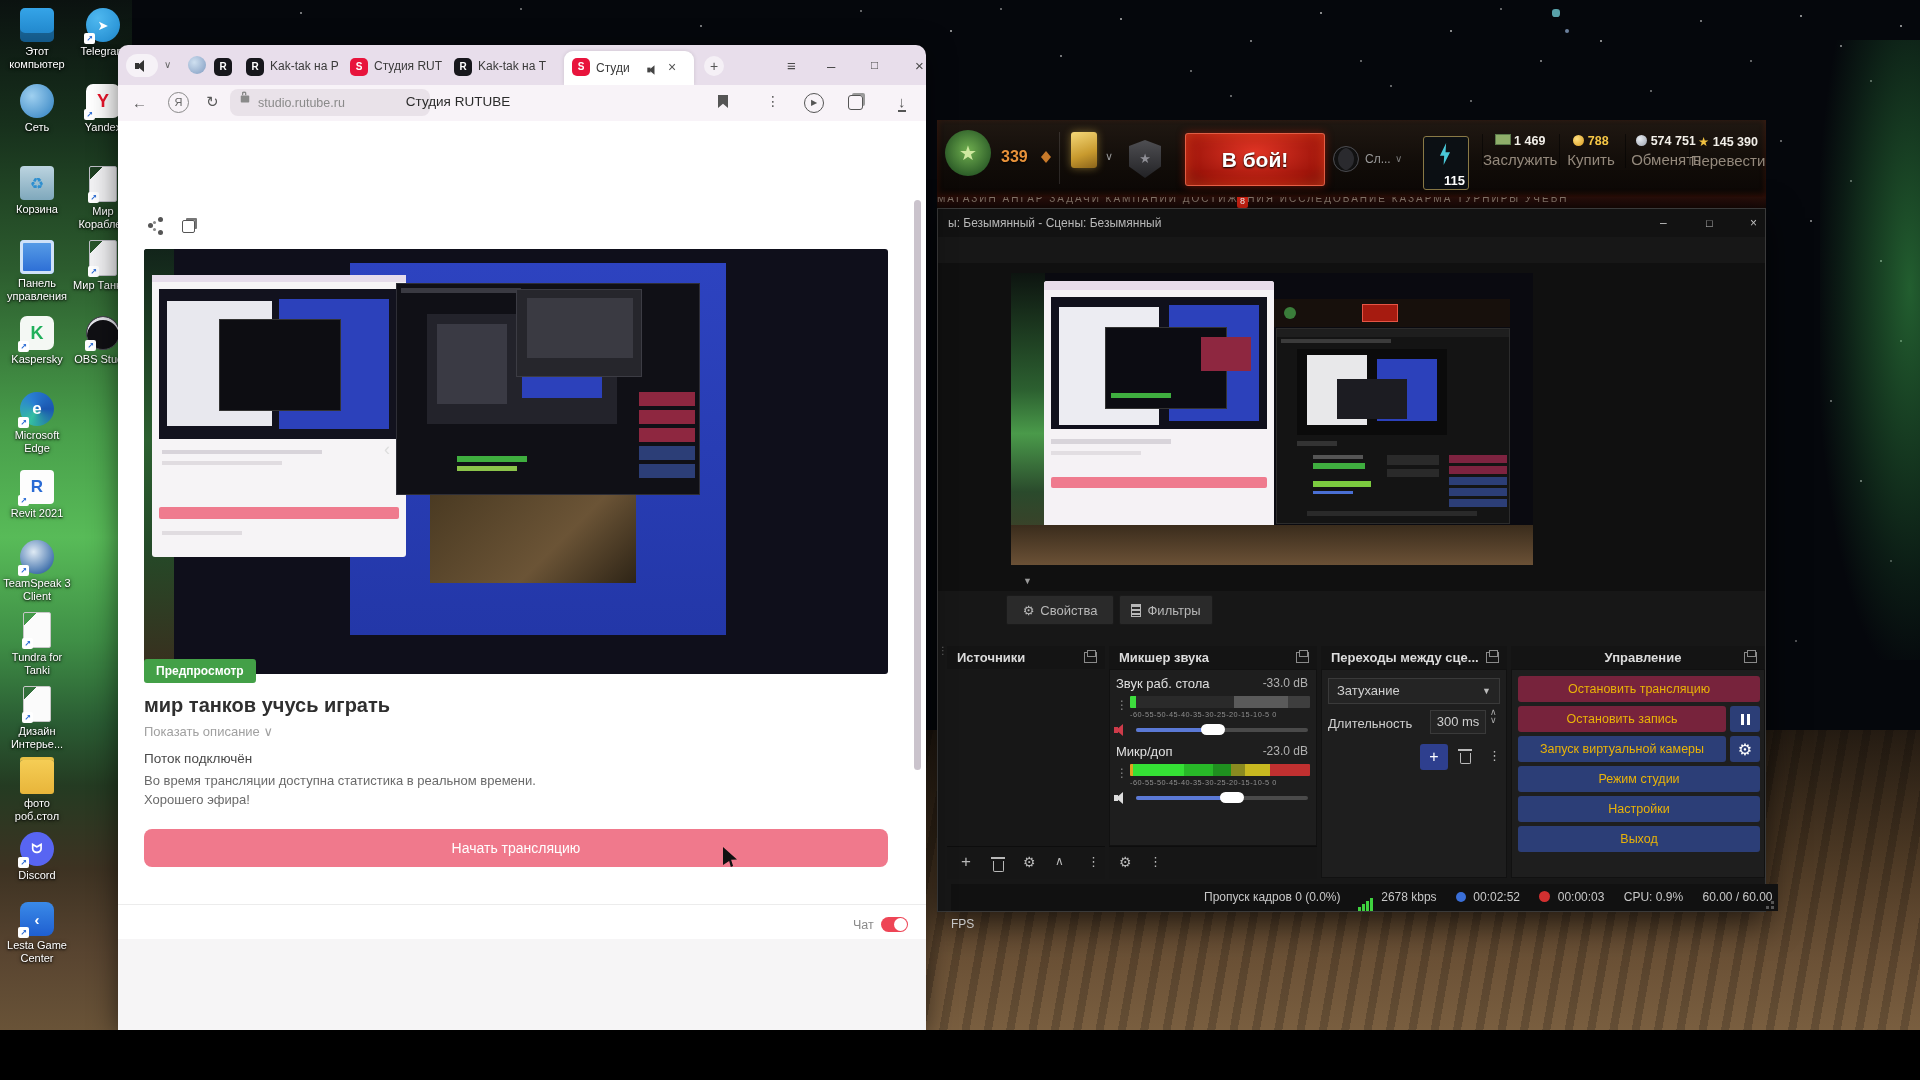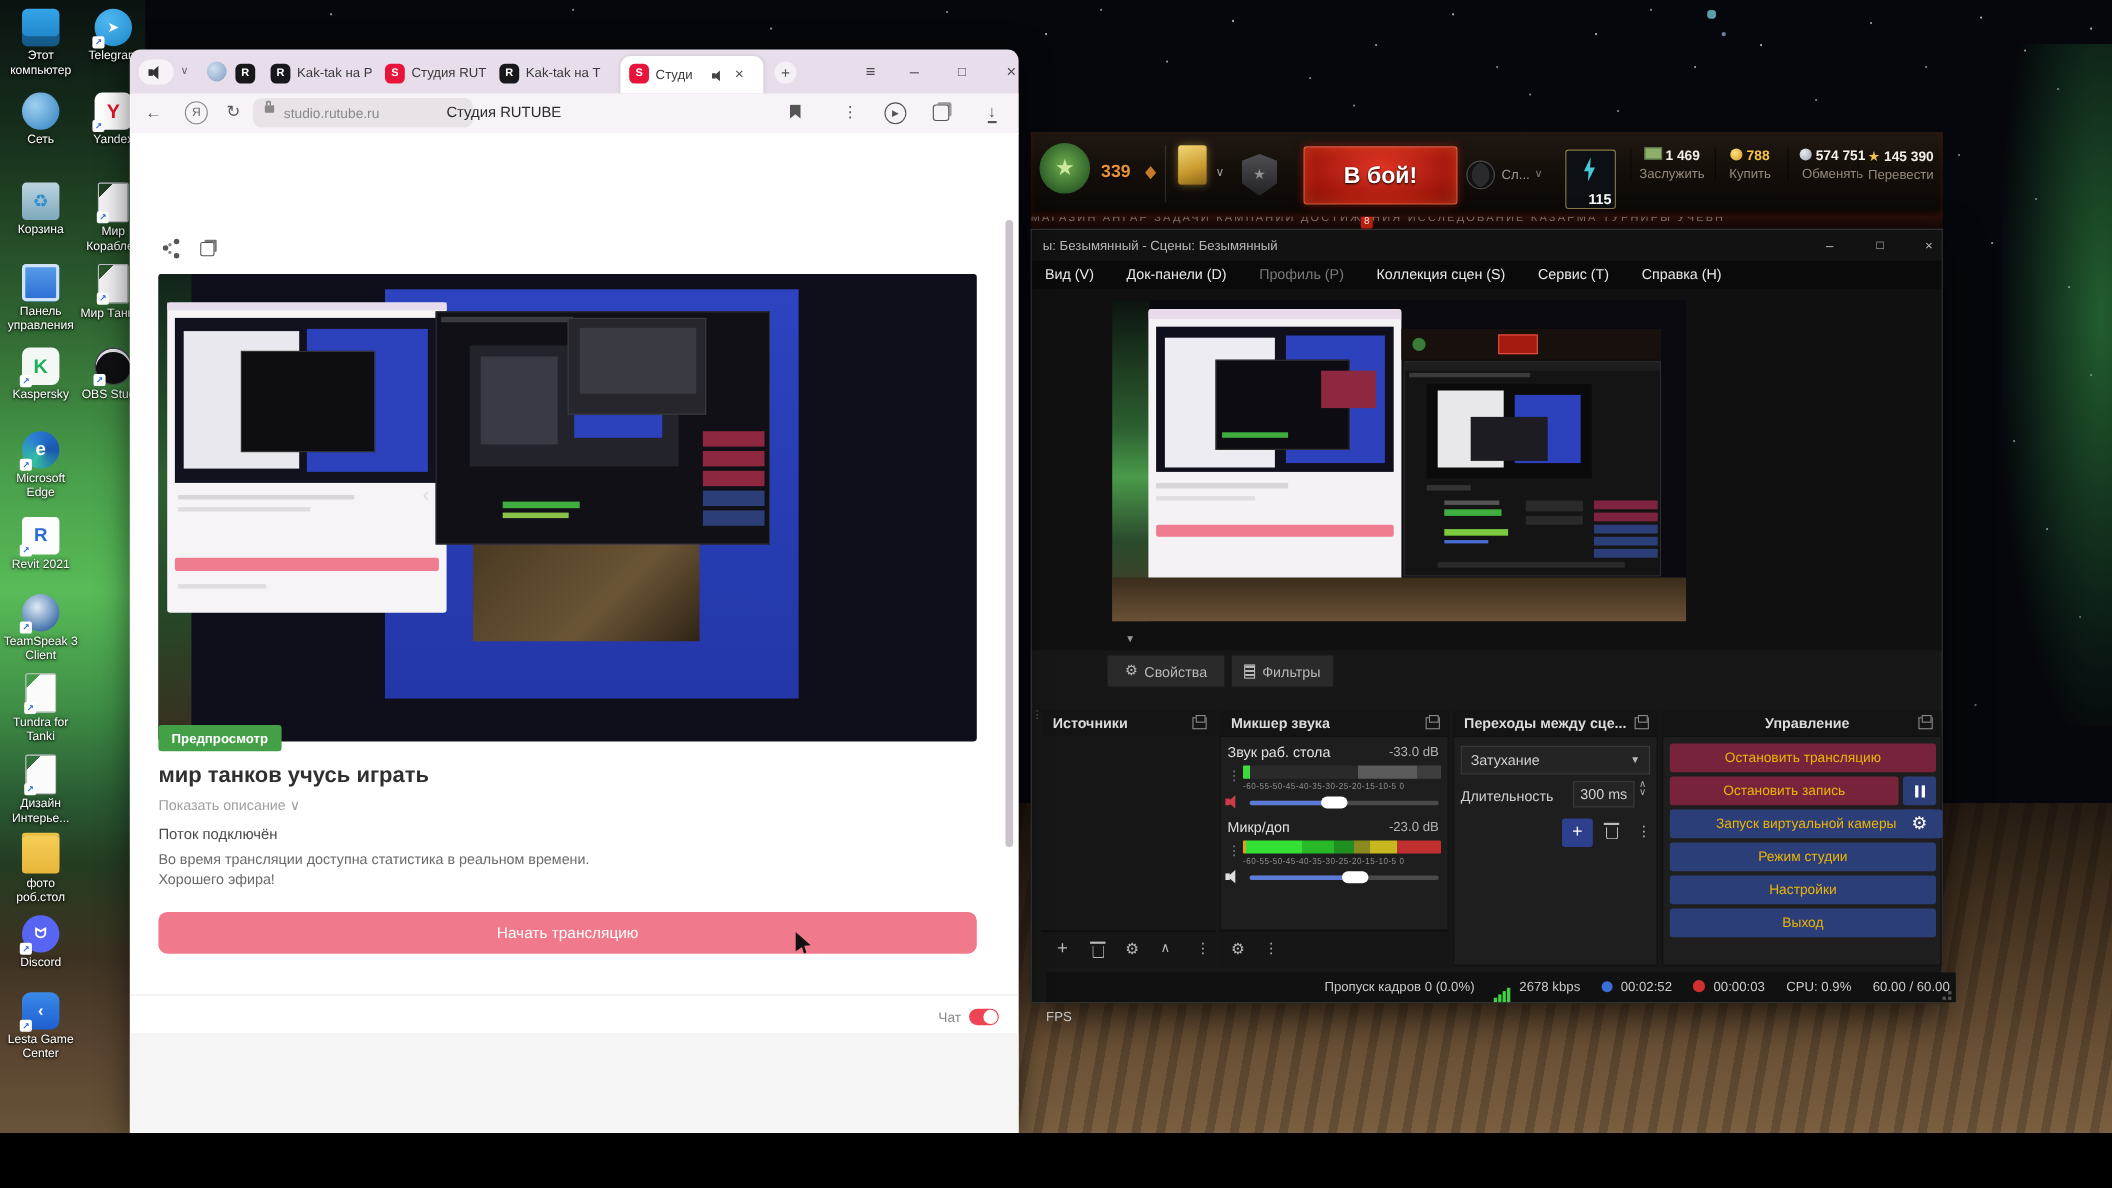--- a/index.html
+++ b/index.html
@@ -66,21 +66,21 @@
   .toggle::after{content:"";position:absolute;right:1px;top:1px;width:13px;height:13px;background:#fff;border-radius:50%;}
   .scrollbar{position:absolute;left:796px;top:155px;width:7px;height:570px;background:#cac3cc;border-radius:4px;}
   
   #gamebar{position:absolute;left:937px;top:120px;width:829px;height:77px;z-index:4;
     background:linear-gradient(180deg,#201812,#120d09 55%,#0c0806);box-shadow:inset 0 -2px 6px rgba(180,40,10,.25),0 1px 0 #000;}
   .battle{position:absolute;left:248px;top:13px;width:138px;height:51px;display:flex;align-items:center;justify-content:center;
     background:radial-gradient(ellipse at 50% 35%,#e03525,#9e150b 70%,#6e0e06);border:1px solid rgba(255,120,90,.75);
     box-shadow:inset 0 0 14px rgba(255,90,40,.55),0 0 8px rgba(200,30,10,.5);border-radius:3px;
     color:#fff;font-size:21px;font-weight:bold;text-shadow:0 1px 2px #000;}
   .curval{font-size:12.5px;font-weight:bold;color:#f2efe9;}
-  .curact{font-size:12px;color:#94897c;margin-top:3px;}
+  .curact{font-size:15px;color:#94897c;margin-top:3px;}
   #menustrip{position:absolute;left:937px;top:197px;width:829px;height:12px;overflow:hidden;z-index:4;
     background:linear-gradient(180deg,#2a0f0a,#140806);}
   #menustrip span{display:block;margin-top:-4px;font-size:10px;letter-spacing:2px;color:#8a7a6e;white-space:nowrap;}
   .badge8{position:absolute;left:300px;top:-2px;width:11px;height:13px;background:#d42313;color:#fff;font-size:9px;
     text-align:center;line-height:13px;border-radius:2px;}
   
   #obs{position:absolute;left:937px;top:208px;width:829px;height:704px;z-index:5;background:#171717;
     border:1px solid #3a3a3a;box-sizing:border-box;box-shadow:0 10px 32px rgba(0,0,0,.65);}
   .obstitle{position:absolute;left:0;top:0;width:827px;height:28px;background:#121212;color:#b8b8b8;font-size:12px;line-height:28px;}
   .obsmenu{position:absolute;left:0;top:28px;width:827px;height:26px;background:#0a0a0a;color:#e8e8e8;font-size:13px;line-height:26px;}
@@ -261,28 +261,20 @@
     <i class="badge8" style="font-style:normal;">8</i>
   </div>
 
   <div id="obs">
     <div class="obstitle">
       <span style="margin-left:10px;">ы: Безымянный - Сцены: Безымянный</span>
       <span class="abs" style="left:722px;top:0;color:#c0c0c0;">–</span>
       <span class="abs" style="left:768px;top:0;color:#c0c0c0;font-size:11px;">□</span>
       <span class="abs" style="left:812px;top:0;color:#c0c0c0;">×</span>
     </div>
-    <div class="obsmenu">
-      <span style="margin-left:12px;">Вид (V)</span>
-      <span>Док-панели (D)</span>
-      <span class="dim">Профиль (P)</span>
-      <span>Коллекция сцен (S)</span>
-      <span>Сервис (T)</span>
-      <span>Справка (H)</span>
-    </div>
 
     <div class="prevzone">
       <div id="oprev">
         <div class="abs" style="left:0;top:0;width:34px;height:292px;background:linear-gradient(180deg,#0d1410,#2c6030 40%,#4a9a4a 55%,#2a4a2c 75%,#4a3a26);"></div>
 
         <div class="abs" style="left:33px;top:8px;width:230px;height:276px;background:#f5f2f5;border-radius:3px;overflow:hidden;">
           <div class="abs" style="left:0;top:0;width:230px;height:9px;background:#e8dcea;"></div>
           <div class="abs" style="left:7px;top:16px;width:216px;height:132px;background:#10101c;">
             <div class="abs" style="left:118px;top:8px;width:90px;height:116px;background:#2c41bb;"></div>
             <div class="abs" style="left:8px;top:10px;width:100px;height:118px;background:#ececf2;"></div>
@@ -400,21 +392,21 @@
       <span class="abs" style="left:166px;top:78px;color:#bbb;font-size:13px;">⋮</span>
     </div>
 
     <div class="dockhdr" style="left:573px;top:437px;width:254px;text-align:center;">
       <span>Управление</span><span class="popout"></span>
     </div>
     <div class="dockbody" style="left:573px;top:460px;width:254px;height:209px;">
       <div class="obtn red" style="left:6px;top:6px;width:242px;">Остановить трансляцию</div>
       <div class="obtn red" style="left:6px;top:36px;width:208px;">Остановить запись</div>
       <div class="seg pausebars" style="left:218px;top:36px;"></div>
-      <div class="obtn blue" style="left:6px;top:66px;width:248px;">Запуск виртуальной камеры</div>
+      <div class="obtn blue" style="left:6px;top:66px;width:208px;">Запуск виртуальной камеры</div>
       <div class="seg" style="left:218px;top:66px;">
           <span>⚙</span>
         </div>
       <div class="obtn blue" style="left:6px;top:96px;width:242px;">Режим студии</div>
       <div class="obtn blue" style="left:6px;top:126px;width:242px;">Настройки</div>
       <div class="obtn blue" style="left:6px;top:156px;width:242px;">Выход</div>
     </div>
 
     <div class="statbar">
       <span style="margin-left:253px;">Пропуск кадров 0 (0.0%)</span>

